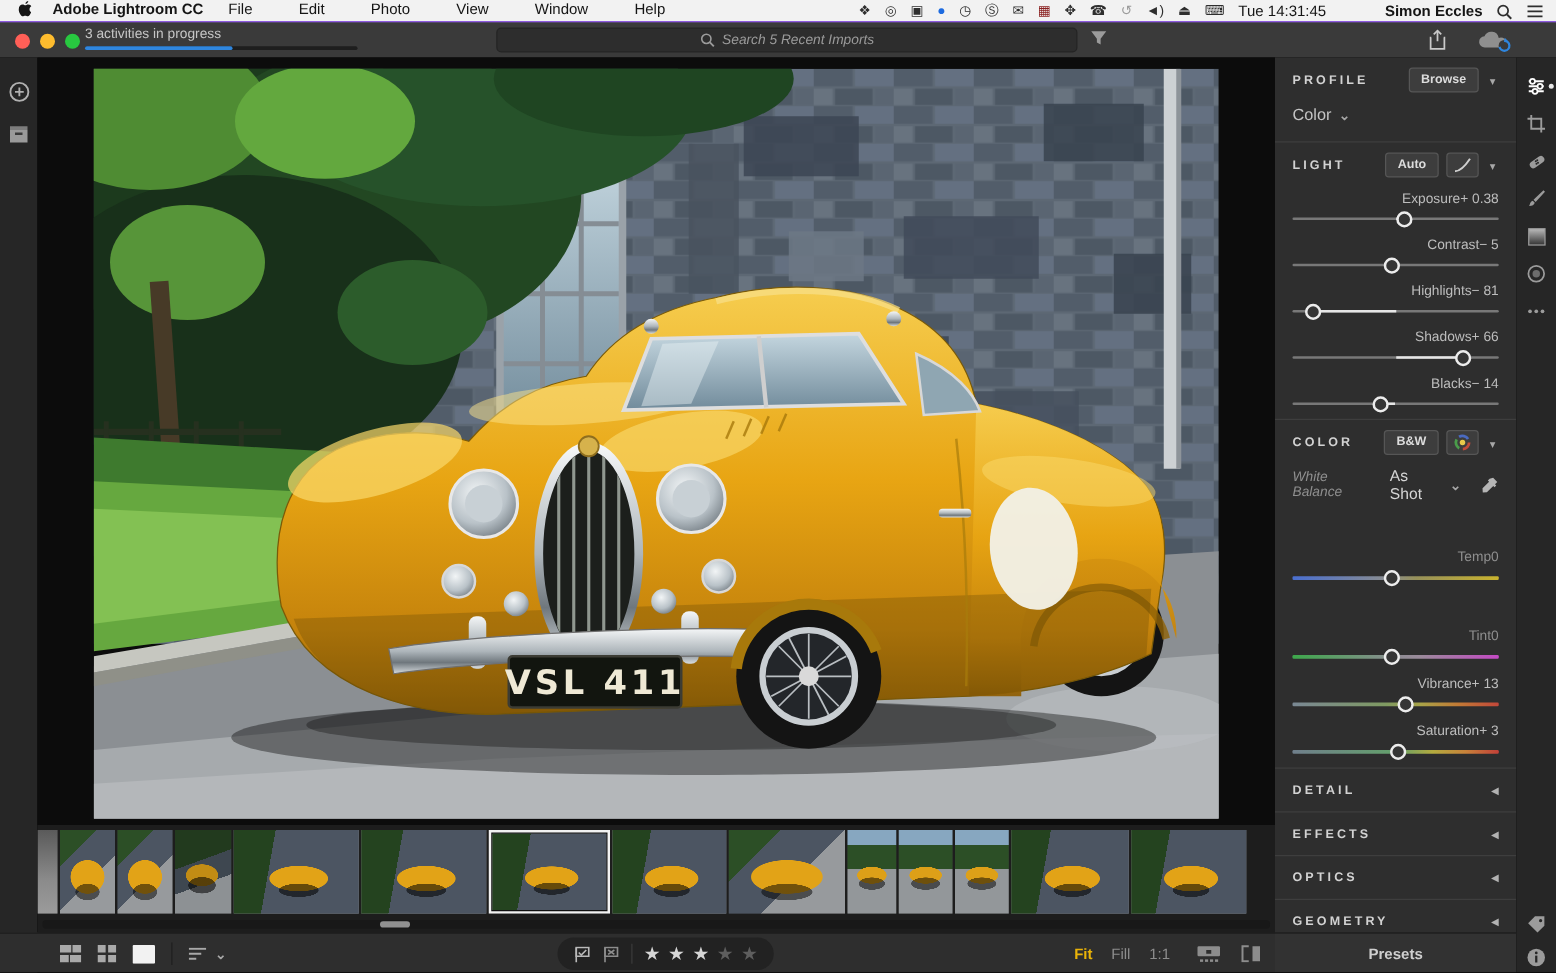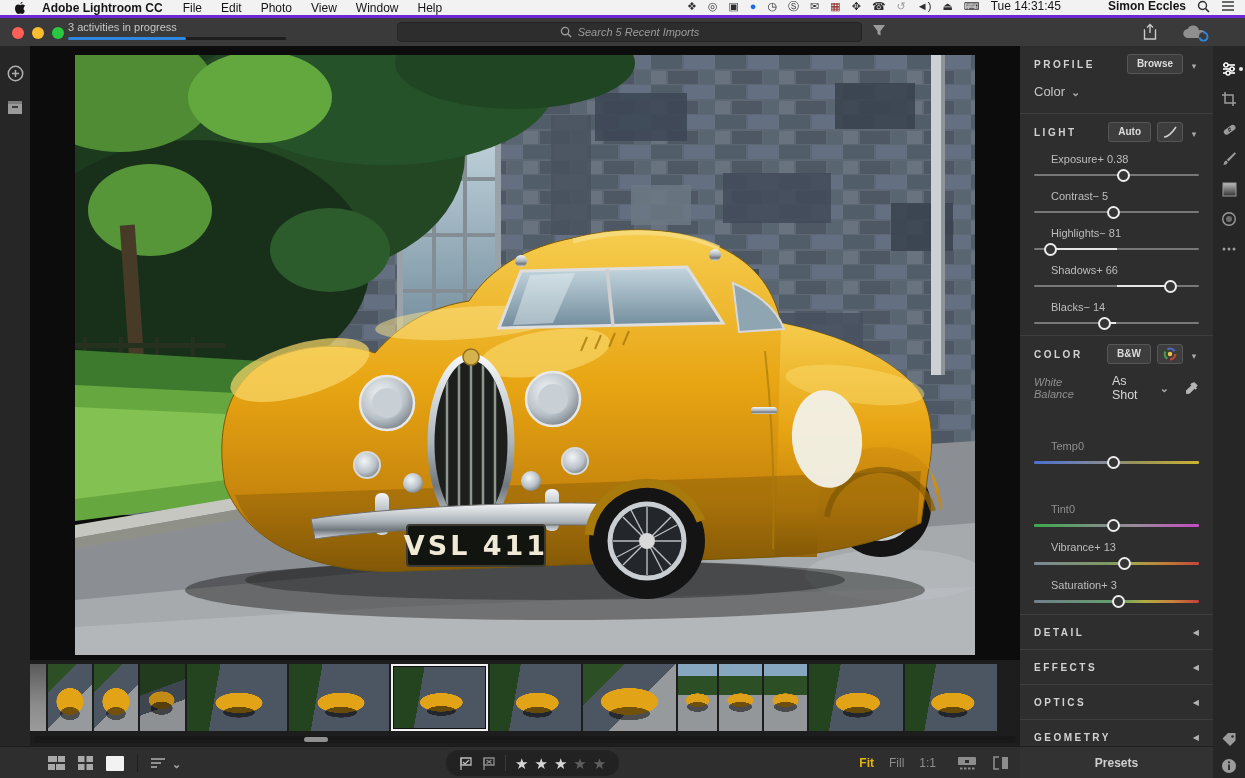--- a/index.html
+++ b/index.html
@@ -1,20 +1,20 @@
 <!DOCTYPE html>
 <html><head>
 <meta charset="utf-8">
 <style>
   * { margin:0; padding:0; box-sizing:border-box; }
   html,body { width:1245px; height:778px; background:#000; font-family:"Liberation Sans", sans-serif; overflow:hidden; }
   .screen { position:relative; width:1245px; height:778px; }
 
   
-  .menubar { position:absolute; left:0; top:0; width:1245px; height:18px; background:#f2f2f2; border-bottom:3px solid #6d28d9; display:flex; align-items:flex-end; font-size:12px; color:#151515; }
+  .menubar { position:absolute; left:0; top:0; width:1245px; height:18px; background:#f2f2f2; border-bottom:1px solid #6d28d9; display:flex; align-items:flex-start; font-size:12px; color:#151515; }
   .menubar .apple { margin:0 16px 0 14px; display:flex; align-items:center; }
   .menubar .appname { font-weight:bold; margin-right:20px; }
   .menu-item { margin-right:19px; cursor:default; }
   .mb-right { margin-left:auto; display:flex; align-items:center; gap:11px; padding-right:10px; }
   .status-icon { font-size:11px; color:#2e2e2e; line-height:18px; }
   .mb-clock { font-size:12px; }
   .mb-user { font-size:12px; font-weight:bold;margin-left:36px; }
   .mb-glyph { font-size:12px; color:#2e2e2e; }
 
   
@@ -46,21 +46,21 @@
   .panel-btn { background:#3d3d3d; border:1px solid #565656; border-radius:3px; color:#dcdcdc; font-size:10px; font-weight:bold; padding:3px 9px; line-height:12px; }
   .tool-btn { background:#3d3d3d; border:1px solid #565656; border-radius:3px; width:26px; height:20px; display:flex; align-items:center; justify-content:center; }
   .caret { width:10px; text-align:center; }
   .caret::after { content:"▾"; color:#a8a8a8; font-size:9px; }
   .chev::after { content:"⌄"; color:#a8a8a8; font-size:11px; font-weight:bold; }
   .profile-value { display:flex; align-items:center; gap:6px; padding:2px 0 14px 0; font-size:13px; color:#c4c4c4; }
   .wb-row { display:flex; align-items:center; gap:8px; padding:2px 0 10px 0; }
   .wb-label { font-size:11px; color:#8f8f8f;font-style:italic; }
   .wb-value { font-size:12.5px; color:#d6d6d6; display:flex; gap:5px; align-items:center; }
   .slider-block { padding:3px 0 11px 0; }
-  .slider-row { display:flex; justify-content:flex-start; font-size:11px; color:#bdbdbd; margin-bottom:9px;padding-left:17px; }
+  .slider-row { display:flex; justify-content:flex-end; font-size:11px; color:#bdbdbd; margin-bottom:9px;padding-left:17px; }
   .slider-row .dim { color:#8f8f8f;margin-top:25px; }
   .track { position:relative; height:2px; background:#787878; border-radius:1px; }
   .track.tall { height:3px; }
   .track-temp { background:linear-gradient(90deg,#4a6fd0,#8a8d90 46%,#97915a 60%,#c9b32e); }
   .track-tint { background:linear-gradient(90deg,#3da84b,#8a8d90 48%,#9b8a9b 62%,#c44ac4); }
   .track-vib  { background:linear-gradient(90deg,#7a8894,#7f9a62 45%,#a8a348 62%,#c27b35 80%,#c2473a); }
   .track-sat  { background:linear-gradient(90deg,#707f8c,#63a06b 50%,#b3ab3f 68%,#c8823a 84%,#c24038); }
   .seg { position:absolute; top:0; height:2px; background:#e6e6e6; }
   .knob { position:absolute; top:50%; width:13px; height:13px; margin:-6.5px 0 0 -6.5px; border-radius:50%; background:#353535; border:2px solid #ececec; }
   .fold-row { display:flex; align-items:center; height:34px; }
@@ -122,21 +122,21 @@
 
 <div class="screen">
 
   <div class="menubar">
     <span class="apple">
       <svg width="12" height="14" viewBox="0 0 12 14">
           <path fill="#151515" d="M9.6 7.4c0-1.7 1.4-2.5 1.4-2.5S10.2 3.6 8.6 3.6c-1 0-1.8.6-2.3.6-.5 0-1.3-.6-2.2-.6C2.4 3.6 1 5 1 7.5 1 10 2.9 13 4.2 13c.6 0 1.2-.5 2-.5.8 0 1.3.5 2 .5 1 0 2.3-2 2.7-3.3-1-.4-1.3-1.4-1.3-2.3zM7.9 2.3C8.5 1.6 8.6.7 8.6.7S7.6.8 7 1.5c-.6.6-.7 1.5-.7 1.5s1-.1 1.6-.7z"></path>
         </svg>
     </span>
     <span class="appname">Adobe Lightroom CC</span>
-    <span style="display:flex;">
+    <span style="display:flex;gap:18px;">
         <span class="menu-item">File</span>
         <span class="menu-item">Edit</span>
         <span class="menu-item">Photo</span>
         <span class="menu-item">View</span>
         <span class="menu-item">Window</span>
         <span class="menu-item">Help</span>
       </span>
     <span class="mb-right">
       <span style="display:flex;gap:11px;align-items:center;">
           <span class="status-icon" style="color: rgb(46, 46, 46);">❖</span>

